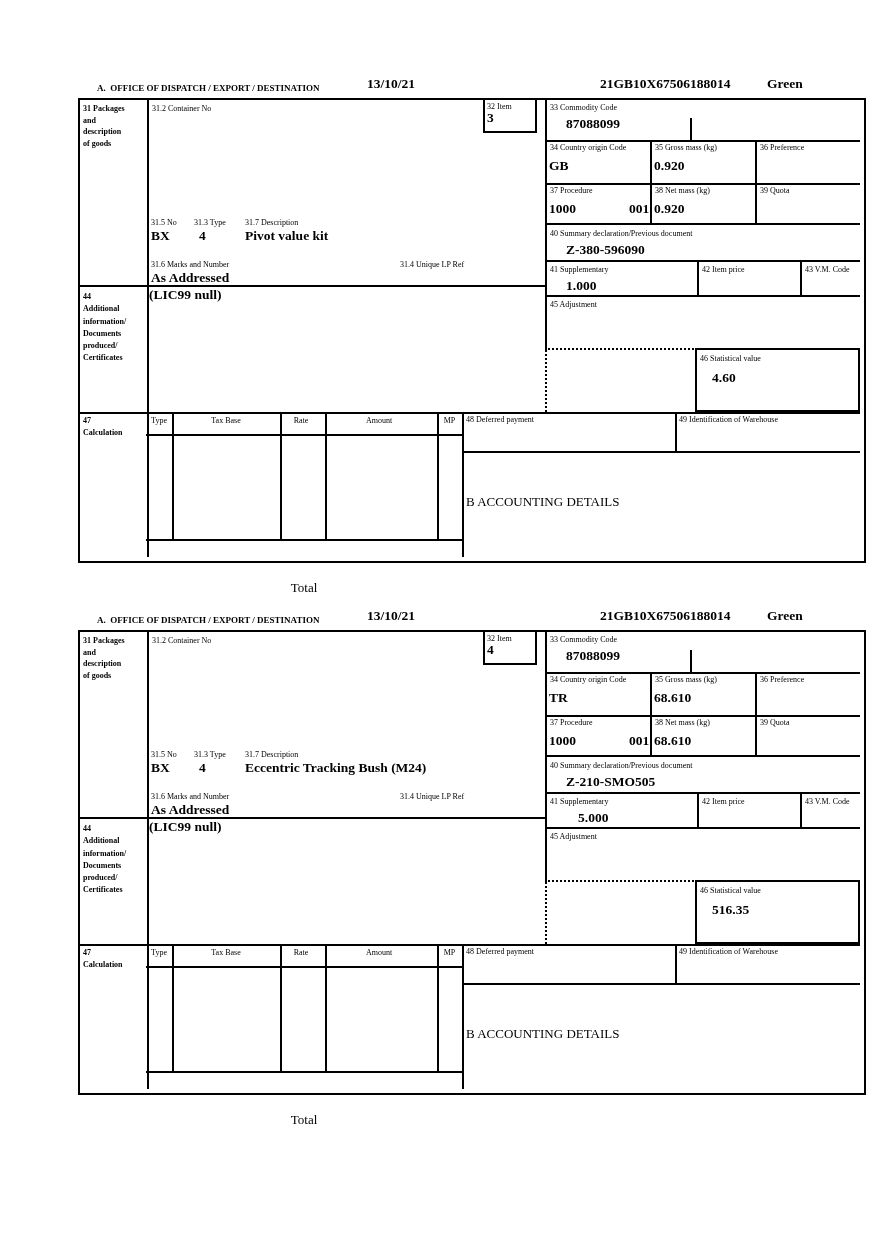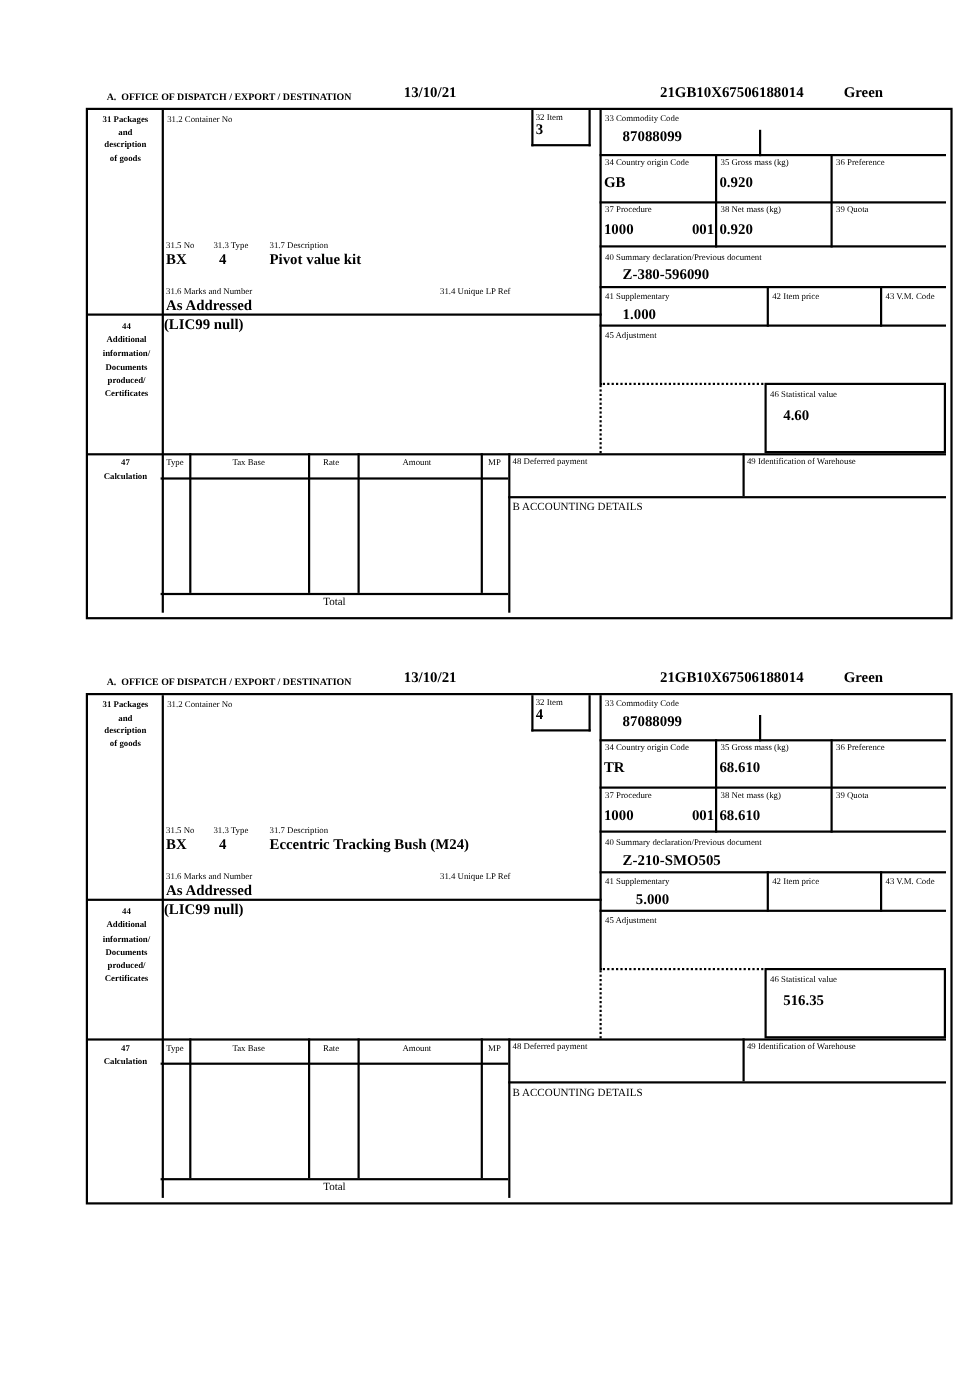--- a/index.html
+++ b/index.html
@@ -10,25 +10,25 @@
   .hlbl{position:absolute;font-size:9px;font-weight:bold;white-space:pre;}
   .hval{position:absolute;font-size:13.5px;font-weight:bold;white-space:pre;}
   .box{position:absolute;top:23px;left:0;width:784px;height:461px;border:2px solid #000;}
   .a{position:absolute;}
   .vl{position:absolute;width:2px;background:#000;}
   .hl{position:absolute;height:2px;background:#000;}
   .vdot{position:absolute;width:0;border-left:2px dotted #000;}
   .hdot{position:absolute;height:0;border-top:2px dotted #000;}
   .lbl{position:absolute;font-size:8px;font-weight:normal;white-space:pre;line-height:10px;}
   .lblblock{position:absolute;font-size:8px;font-weight:bold;line-height:11.5px;}
-  .lblblock span{display:block;text-align:center;}
+  .lblblock span{display:block;}
   .val{position:absolute;font-size:13.5px;font-weight:bold;white-space:pre;line-height:14px;}
   .cen{text-align:center;}
   .rgt{text-align:center;}
-  .sm{font-size:10px;}
+  .sm{font-size:13px;margin-top:40px;}
 </style>
 </head>
 <body>
 
 <div class="page" id="page">
   <div class="block" style="top: 75px;">
     <div class="hdr">
       <span class="hlbl" style="left:7px;top:8px;">A.  OFFICE OF DISPATCH / EXPORT / DESTINATION</span>
       <span class="hval" style="left:277px;top:1px;">13/10/21</span>
       <span class="hval" style="left:510px;top:1px;">21GB10X67506188014</span>

